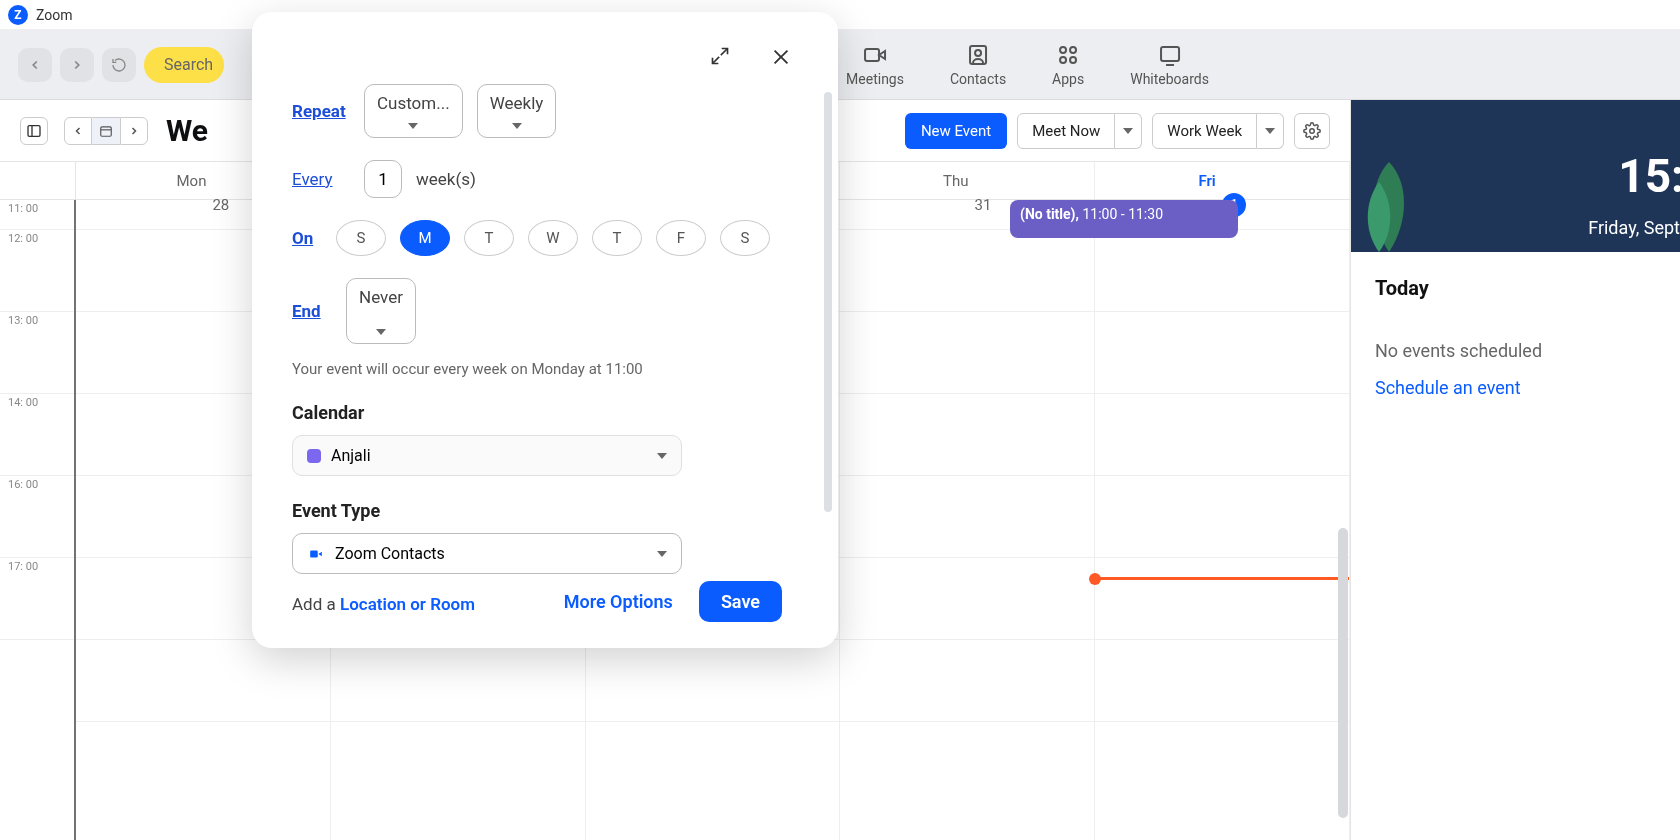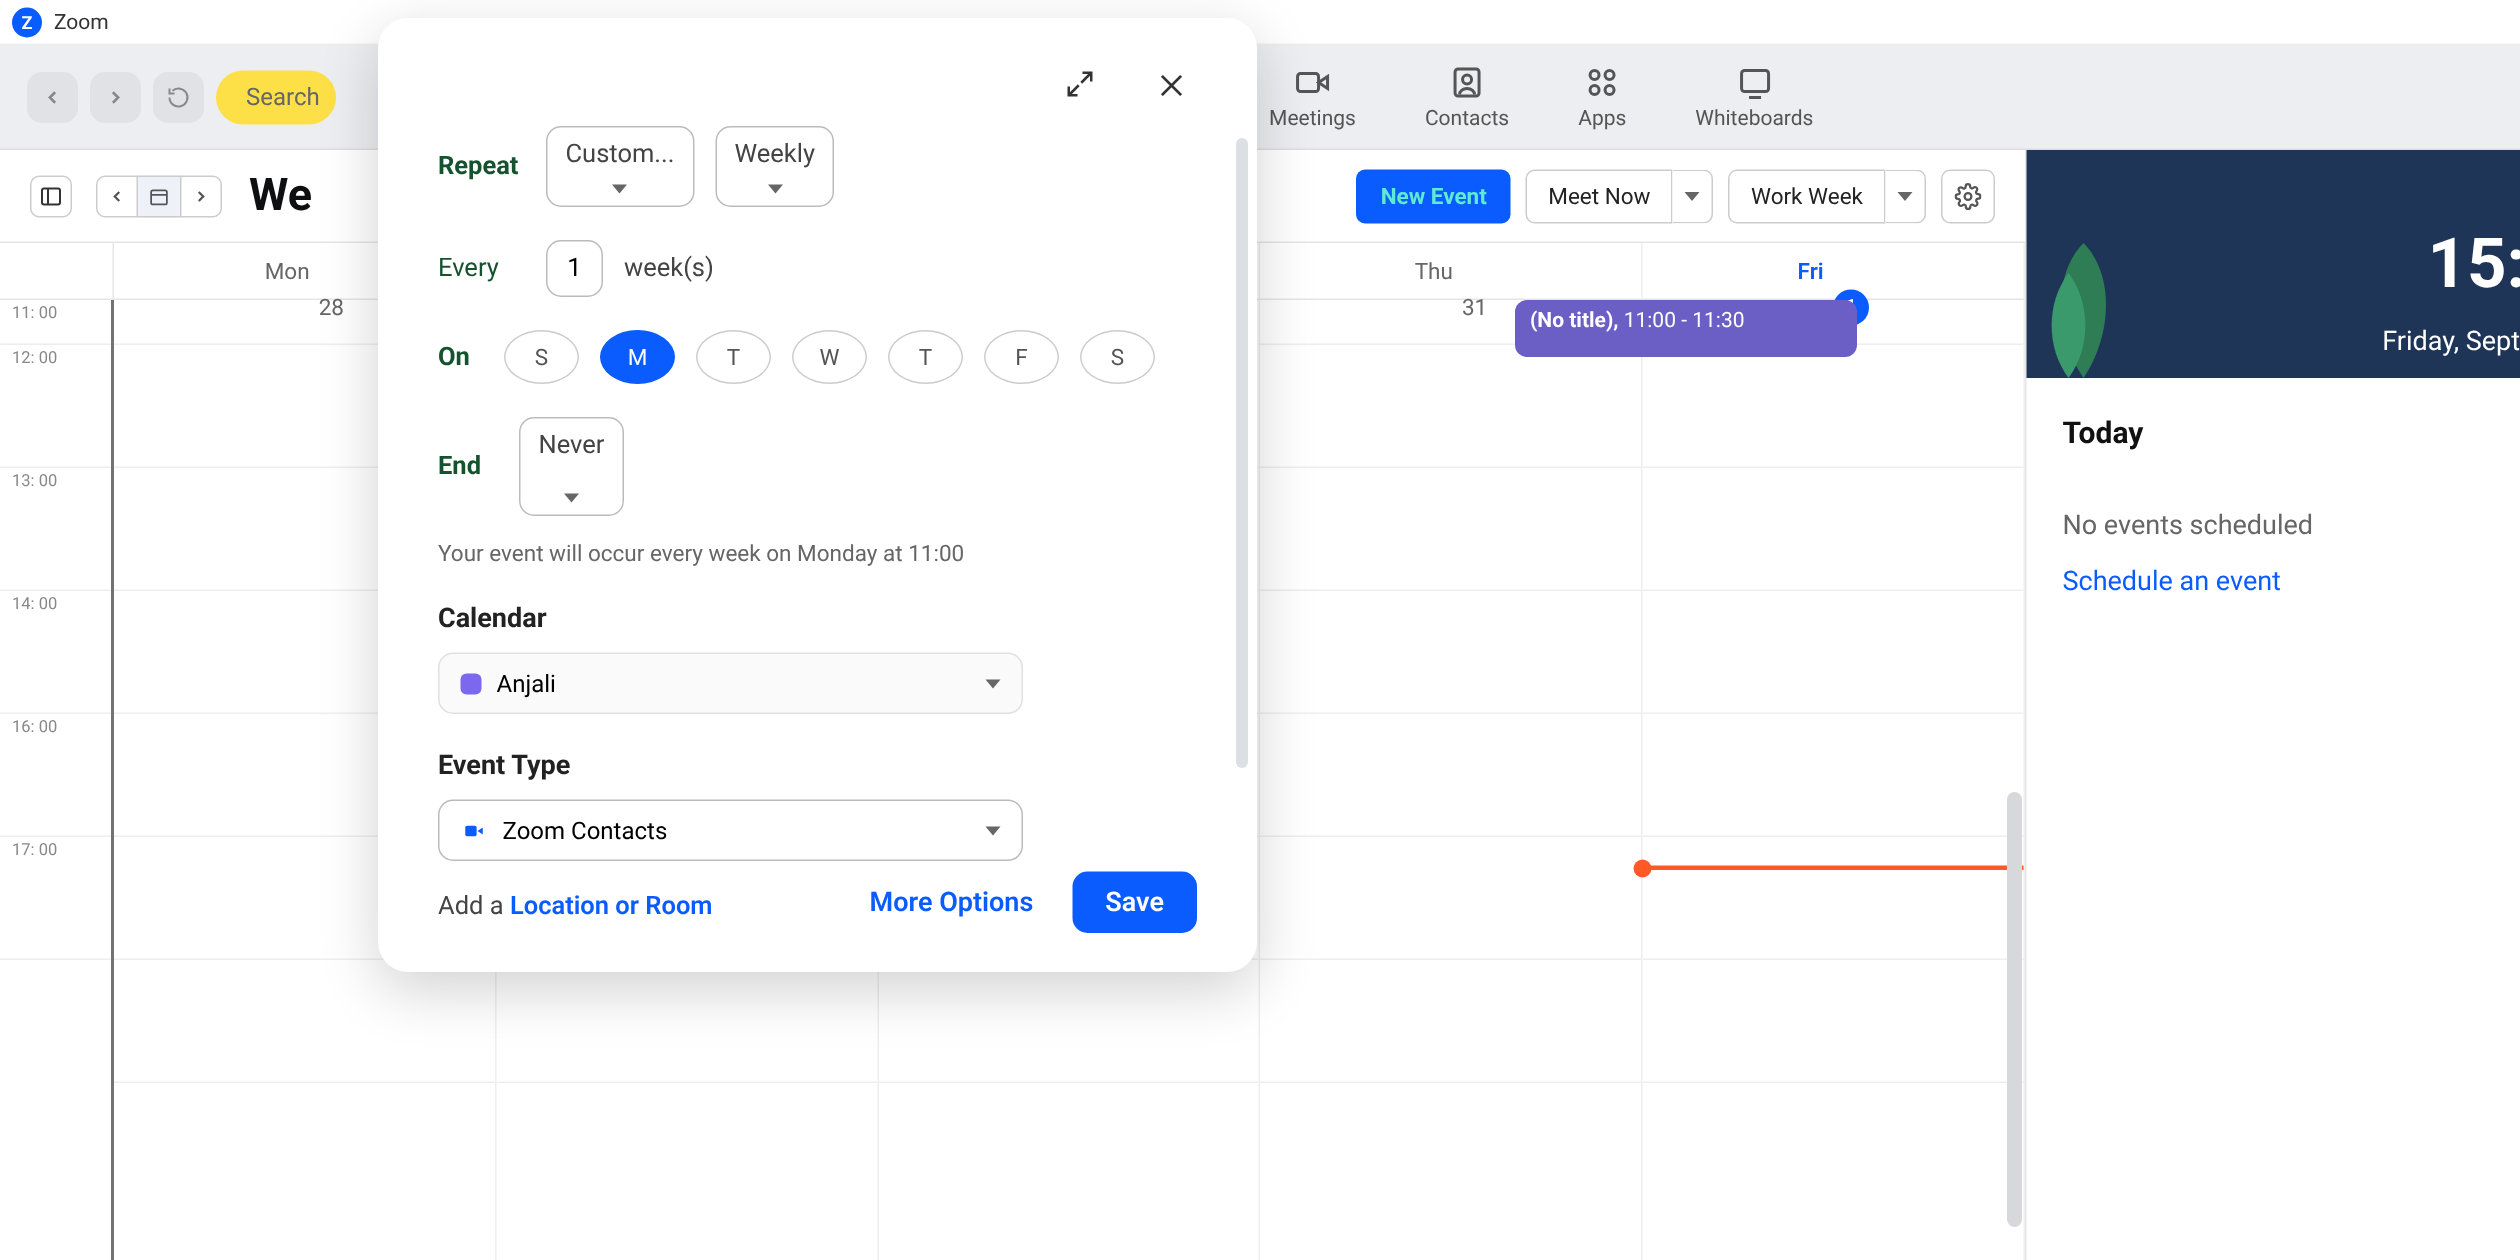--- a/index.html
+++ b/index.html
@@ -27,21 +27,21 @@
   
   .cal-header { height:62px; display:flex; align-items:center; padding:0 20px; border-bottom:1px solid #e5e5e5;}
   .pane-toggle { width:28px; height:28px; border:1px solid #ccc; border-radius:6px; display:flex; align-items:center; justify-content:center; margin-right:16px;}
   .arrow-btn { width:28px; height:28px; border:1px solid #ccc; border-radius:6px; display:flex; align-items:center; justify-content:center; color:#555; cursor:pointer;}
   .arrow-group { display:flex; gap:0px;}
   .arrow-group .arrow-btn:first-child{ border-radius:6px 0 0 6px;}
   .arrow-group .arrow-btn:nth-child(2){ border-radius:0; border-left:none; border-right:none; background:#eef2f8;}
   .arrow-group .arrow-btn:last-child{ border-radius:0 6px 6px 0;}
   .week-title { font-size:30px; font-weight:700; color:#0e0f11; margin-left:18px;}
   .cal-header-right { margin-left:auto; display:flex; gap:10px; align-items:center;}
-  .btn-primary { background:#0b5cff; color:#5eead4; padding:9px 16px; border-radius:6px; font-size:15px; font-weight:700; cursor:pointer;margin-left:21px;}
+  .btn-primary { background:#0b5cff; color:#ffffff; padding:9px 16px; border-radius:6px; font-size:15px; font-weight:400; cursor:pointer;margin-left:21px;}
   .btn-outline { background:#fff; color:#222; padding:8px 14px; border:1px solid #ccc; border-radius:6px; font-size:15px; display:flex; align-items:center; gap:8px; cursor:pointer;}
   .split-btn { display:flex; }
   .split-btn .main-part{ border-radius:6px 0 0 6px;}
   .split-btn .drop-part{ border-radius:0 6px 6px 0; border-left:none; padding:8px 8px;}
   .gear-btn { width:36px; height:36px; border:1px solid #ccc; border-radius:6px; display:flex;align-items:center;justify-content:center; cursor:pointer;}
 
   
   .day-header { height:38px; display:flex; border-bottom:1px solid #e5e5e5;}
   .time-gutter { width:76px; border-right:1px solid #e5e5e5;}
   .day-col-head { flex:1; border-right:1px solid #eee; display:flex; align-items:center; justify-content:center; font-size:15px; color:#666;}
@@ -69,36 +69,36 @@
   .side-body{ padding:24px;}
   .side-body h3{ font-size:20px; color:#111; margin-bottom:30px;}
   .no-events{ color:#666; font-size:18px; margin-top:40px; margin-bottom:16px;}
   .link{ color:#0b5cff; font-size:18px; cursor:pointer;}
 
   
   .modal { position:absolute; top:12px; left:252px; width:586px; height:636px; background:#fff; border-radius:20px; box-shadow:0 12px 40px rgba(0,0,0,.18); padding:28px 40px; z-index:50;}
   .modal-top { display:flex; justify-content:flex-end; gap:28px; margin-bottom:6px;}
   .icon-btn{ color:#444; cursor:pointer; padding:6px;}
   .form-row{ display:flex; align-items:center; gap:14px; margin-bottom:22px; color:#222;}
-  .form-row .lbl{ font-size:17px; font-weight:700; color:#14532d; min-width:58px;}
+  .form-row .lbl{ font-size:17px; font-weight:700; color:#1d4ed8; min-width:58px;text-decoration:underline;}
   .select{ border:1px solid #bbb; border-radius:10px; padding:8px 12px; display:flex; align-items:center; gap:10px; font-size:17px; color:#444; cursor:pointer;flex-direction:column;}
   .num-input{ width:38px; height:38px; border:1px solid #bbb; border-radius:10px; text-align:center; font-size:17px;}
   .days-row { display:flex; gap:14px; align-items:center;}
   .day-circle{ width:36px;height:36px;border-radius:50%; border:1px solid #ccc; display:inline-flex; align-items:center; justify-content:center; font-size:15px; color:#555; cursor:pointer; padding:0 24px;}
   .day-circle.sel{ background:#0b5cff; color:#fff; border-color:#0b5cff;}
   .note{ color:#666; font-size:15px; margin-top:-6px; margin-bottom:24px;}
   .section-title{ font-size:18px; font-weight:700; color:#222; margin-bottom:12px;}
   .wide-select{ border:1px solid #bbb; border-radius:10px; padding:10px 14px; display:flex; align-items:center; justify-content:space-between; font-size:16px; cursor:pointer; width:390px;}
   .wide-select .left{ display:flex; align-items:center; gap:10px;justify-content:center;}
   .color-dot{ width:14px;height:14px;border-radius:4px; background:#7b68ee;}
   .cam-ic{ color:#0b5cff;}
   .addloc{ margin-top:20px; font-size:17px;}
   .addloc .pre{ color:#444;}
   .addloc .l{ color:#0b5cff; font-weight:600; cursor:pointer;}
-  .modal-footer{ position:absolute; right:40px; bottom:26px; display:flex; gap:26px; align-items:center;}
+  .modal-footer{ position:absolute; right:56px; bottom:26px; display:flex; gap:26px; align-items:center;}
   .more-opt{ color:#0b5cff; font-size:18px; font-weight:600; cursor:pointer;}
   .save-btn{ background:#0b5cff; color:#fff; padding:10px 22px; border-radius:10px; font-size:18px; font-weight:600; cursor:pointer;}
   .modal-scroll{ position:absolute; right:6px; top:80px; width:8px; height:420px; background:#dcdfe3; border-radius:4px;}
   .chev{ display:inline-block; width:0;height:0; border-left:5px solid transparent; border-right:5px solid transparent; border-top:6px solid #666;}
   .grid-body .vsb{ position:absolute; right:2px; top:328px; width:10px; height:290px; background:#d6d8db; border-radius:5px;}
 </style>
 </head>
 <body>
 
 <div class="titlebar">

